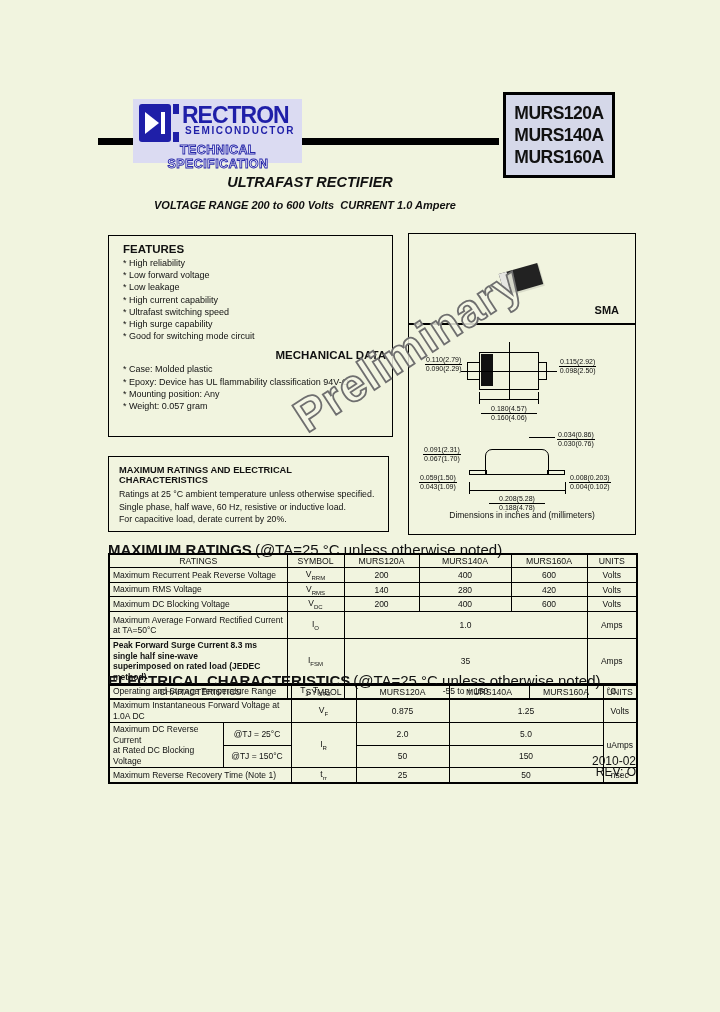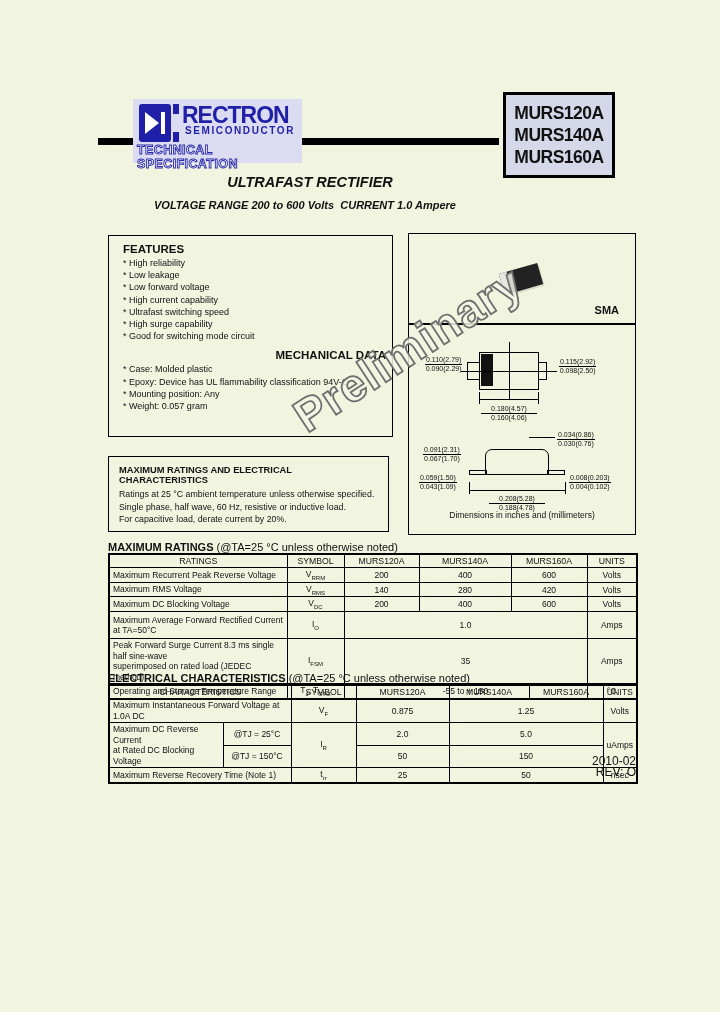--- a/index.html
+++ b/index.html
@@ -4,21 +4,21 @@
 <style>
   html,body{margin:0;padding:0;}
   .page{position:relative;width:720px;height:1012px;background:#f1f4df;
         font-family:"Liberation Sans",sans-serif;color:#111;overflow:hidden;}
   .abs{position:absolute;}
   .bar{background:#000;}
   .hline{position:absolute;background:#000;height:1px;}
   .vline{position:absolute;background:#000;width:1px;}
   .b{font-weight:bold;}
   
-  .logo-box{left:133px;top:99px;width:169px;height:64px;background:#dbdbf2;}
+  .logo-box{left:133px;top:99px;width:169px;height:64px;background:#dbdbf2;text-align:center;}
   .logo-brand{position:absolute;left:49px;top:3px;font-size:23px;font-weight:bold;
               color:#1f1fa8;letter-spacing:-1px;}
   .logo-sub{position:absolute;left:52px;top:26px;font-size:10px;font-weight:bold;
             color:#1f1fa8;letter-spacing:1.6px;}
   .logo-tag{position:absolute;left:4px;top:44px;width:162px;font-size:12.5px;font-weight:bold;
             color:#f4f4ff;-webkit-text-stroke:0.9px #2828a8;letter-spacing:0.4px;}
   
   .murs-box{left:503px;top:92px;width:106px;height:80px;background:#d5d8e9;
             border:3px solid #000;display:flex;flex-direction:column;justify-content:center;
             align-items:center;}
@@ -45,21 +45,21 @@
              -webkit-text-stroke:1.8px #6f6f6f;z-index:6;letter-spacing:1px;}
   
   .smd-photo{position:absolute;left:92px;top:34px;width:40px;height:22px;background:#222;
              transform:rotate(-16deg);box-shadow:1px 2px 0 #44444422;}
   .smd-cap{position:absolute;left:0;top:0;width:8px;height:22px;background:#e6e6e2;}
   .frac{position:absolute;font-size:7px;line-height:8px;text-align:center;}
   .frac .num{border-bottom:1px solid #000;padding:0 1px;}
   .outline{position:absolute;border:1.5px solid #000;box-sizing:border-box;}
   .pkg-caption{position:absolute;left:0;top:276px;width:100%;text-align:center;font-size:8.5px;}
   
-  .tbl-cap{font-size:11px;}
+  .tbl-cap{font-size:15px;}
   .tbl-cap .b{margin-right:3px;}
   table.dt{border-collapse:collapse;border:2px solid #000;table-layout:fixed;
            font-size:8.5px;background:transparent;}
   table.dt td,table.dt th{border:1px solid #000;padding:1px 3px;overflow:hidden;}
   table.dt th{font-weight:normal;text-align:center;font-size:8.7px;}
   td.c{text-align:center;}
   td.nm{text-align:left;line-height:10.5px;}
   sub.ss{font-size:6px;}
   .notes{left:108px;top:756px;width:460px;font-size:8.5px;line-height:10.5px;}
   .notes .lbl{margin-right:6px;}
@@ -95,22 +95,22 @@
     <div>MURS140A</div>
     <div>MURS160A</div>
   </div>
 
   <div class="abs doc-title">ULTRAFAST RECTIFIER</div>
   <div class="abs doc-sub">VOLTAGE RANGE 200 to 600 Volts  CURRENT 1.0 Ampere</div>
 
   <div class="abs features-box">
     <div class="feat-h">FEATURES</div>
     <div class="feat-i">* High reliability</div>
+    <div class="feat-i">* Low forward voltage</div>
     <div class="feat-i">* Low leakage</div>
-    <div class="feat-i">* Low forward voltage</div>
     <div class="feat-i">* High current capability</div>
     <div class="feat-i">* Ultrafast switching speed</div>
     <div class="feat-i">* High surge capability</div>
     <div class="feat-i">* Good for switching mode circuit</div>
     <div class="mech-h">MECHANICAL DATA</div>
     <div class="feat-i">* Case: Molded plastic</div>
     <div class="feat-i">* Epoxy: Device has UL flammability classification 94V-O</div>
     <div class="feat-i">* Mounting position: Any</div>
     <div class="feat-i">* Weight: 0.057 gram</div>
   </div>
@@ -232,21 +232,21 @@
     <tr>
       <td class="nm" style="height:24px;">
         <div>Maximum Average Forward Rectified Current</div>
         <div>at TA=50°C</div>
       </td>
       <td class="c"><span>I</span><sub class="ss">O</sub></td>
       <td class="c" colspan="3">1.0</td>
       <td class="c">Amps</td>
     </tr>
     <tr>
-      <td class="nm" style="height:24px;">
+      <td class="nm" style="height:24px;font-weight:bold;">
         <div>Peak Forward Surge Current 8.3 ms single half sine-wave</div>
         <div>superimposed on rated load (JEDEC method)</div>
       </td>
       <td class="c"><span>I</span><sub class="ss">FSM</sub></td>
       <td class="c" colspan="3">35</td>
       <td class="c">Amps</td>
     </tr>
     <tr>
       <td class="nm">Operating and Storage Temperature Range</td>
       <td class="c"><span>T</span><sub class="ss">J</sub><span>, T</span><sub class="ss">STG</sub></td>

